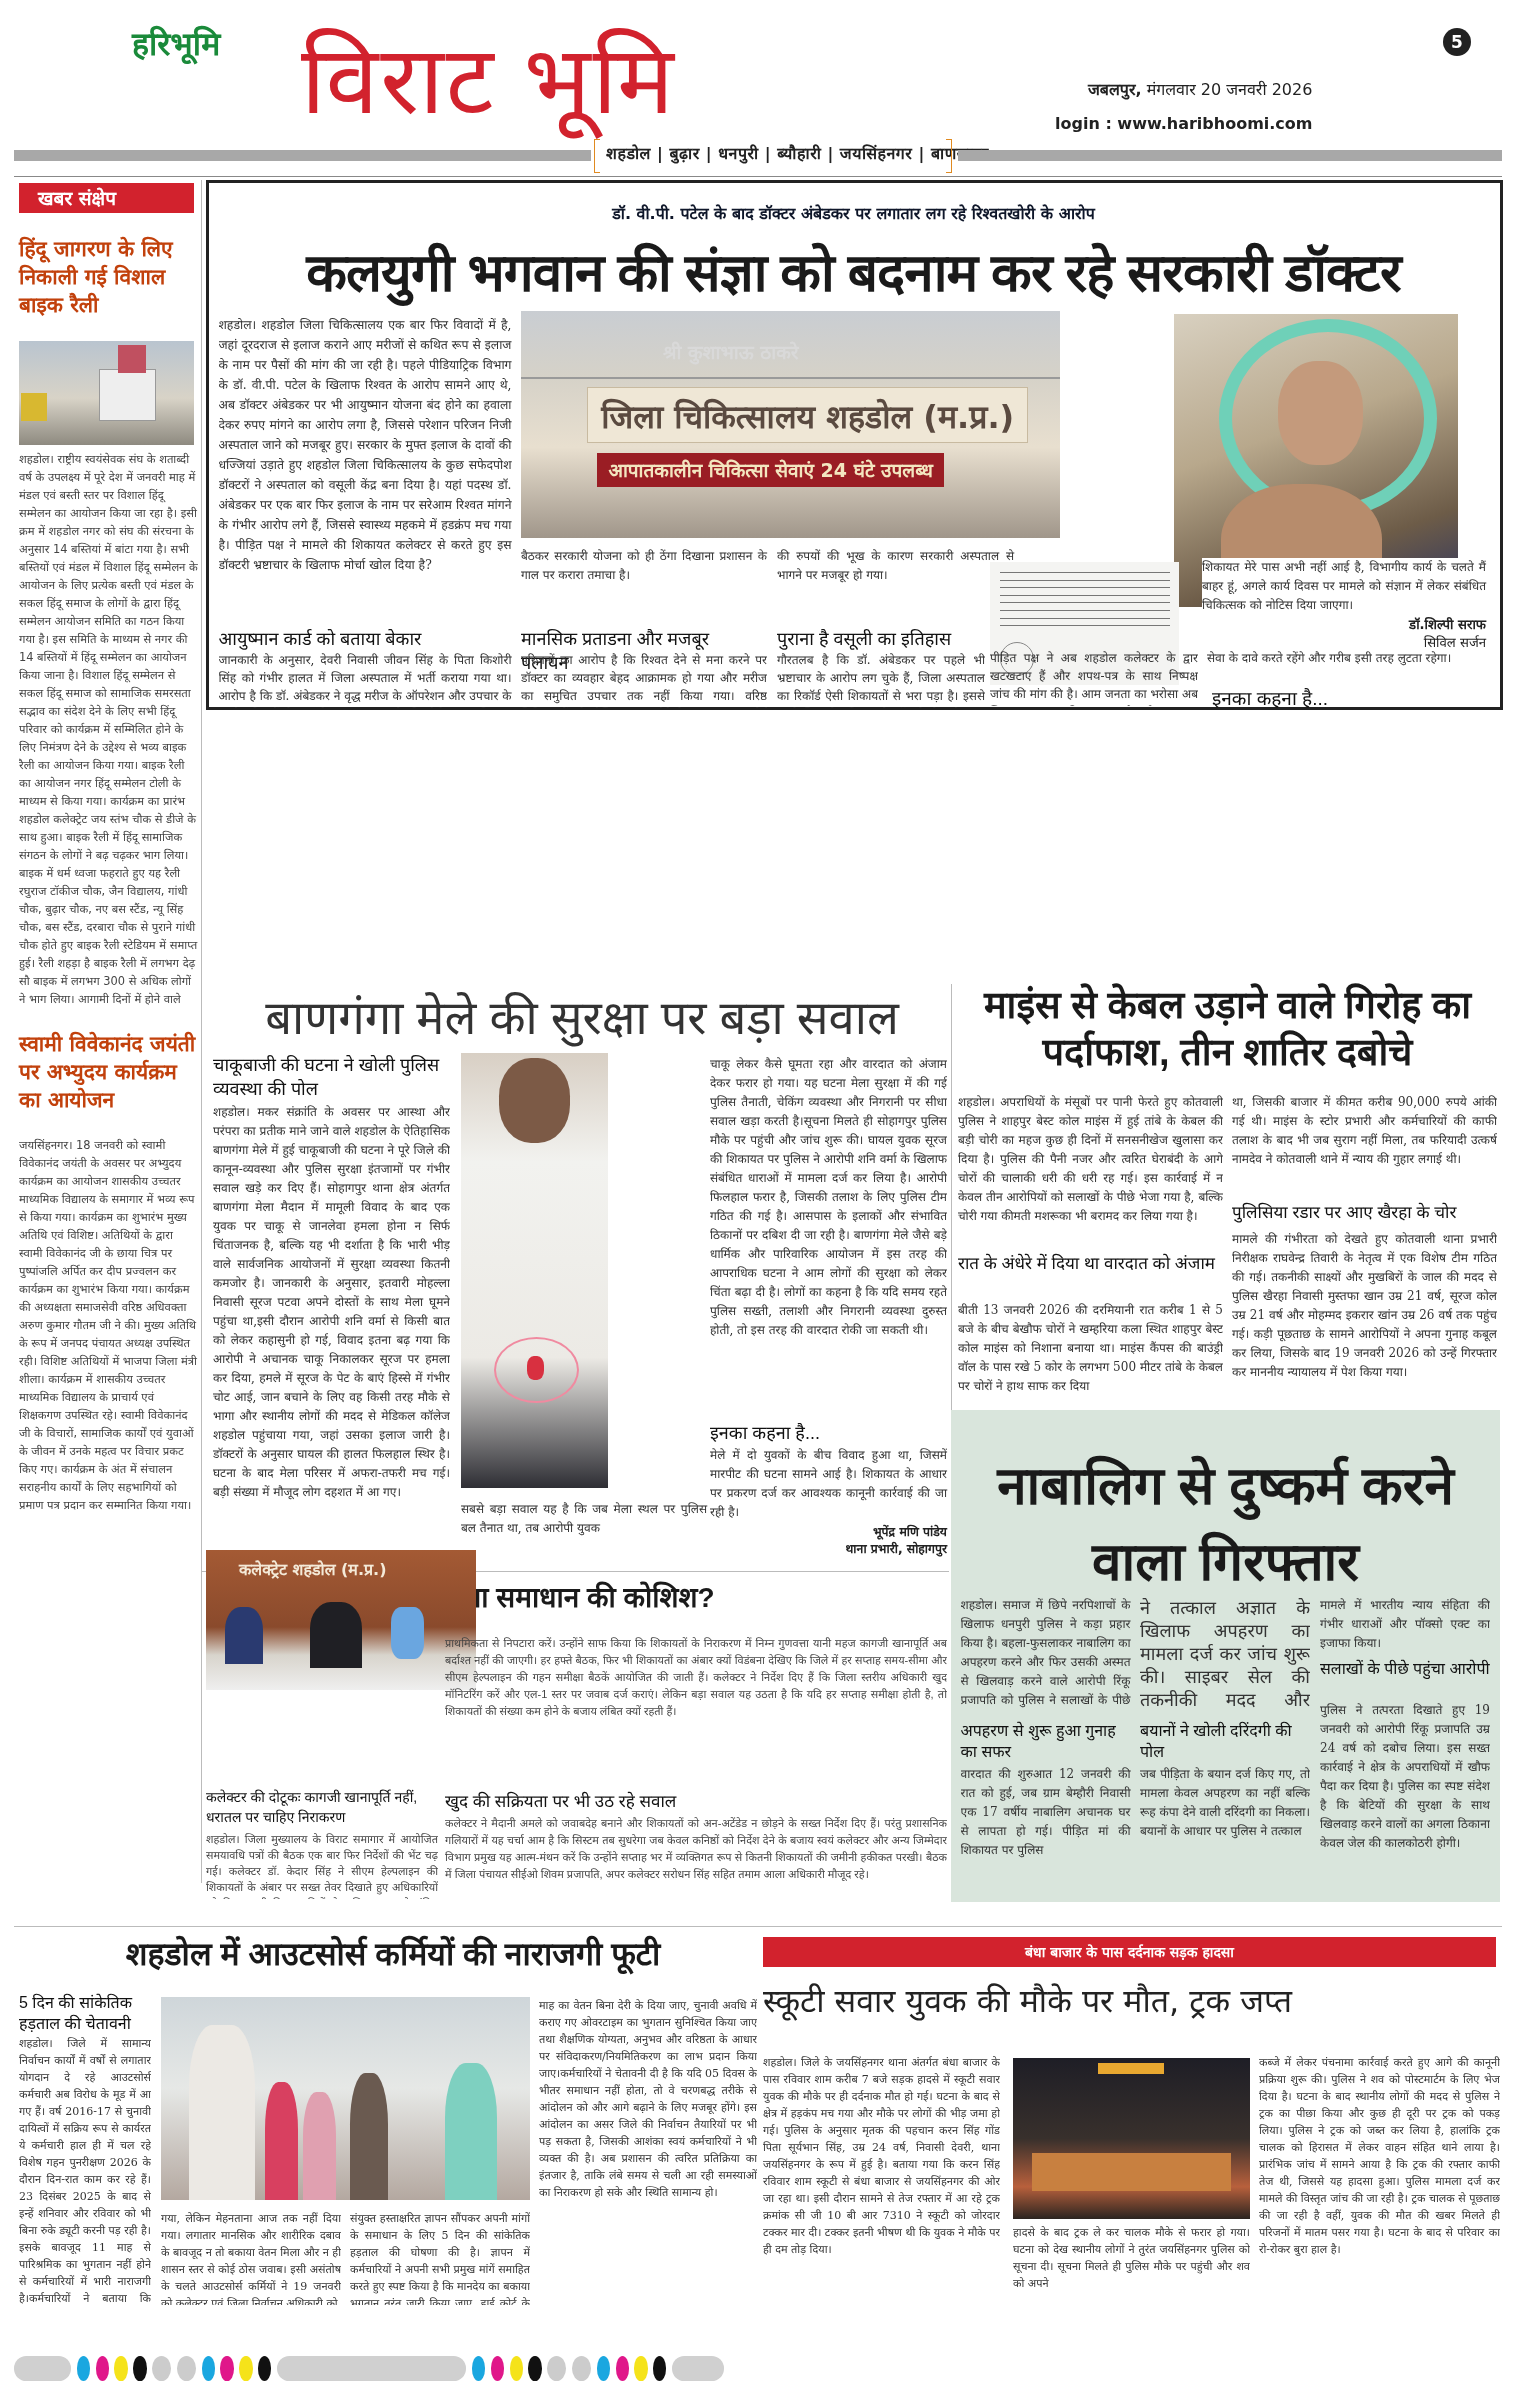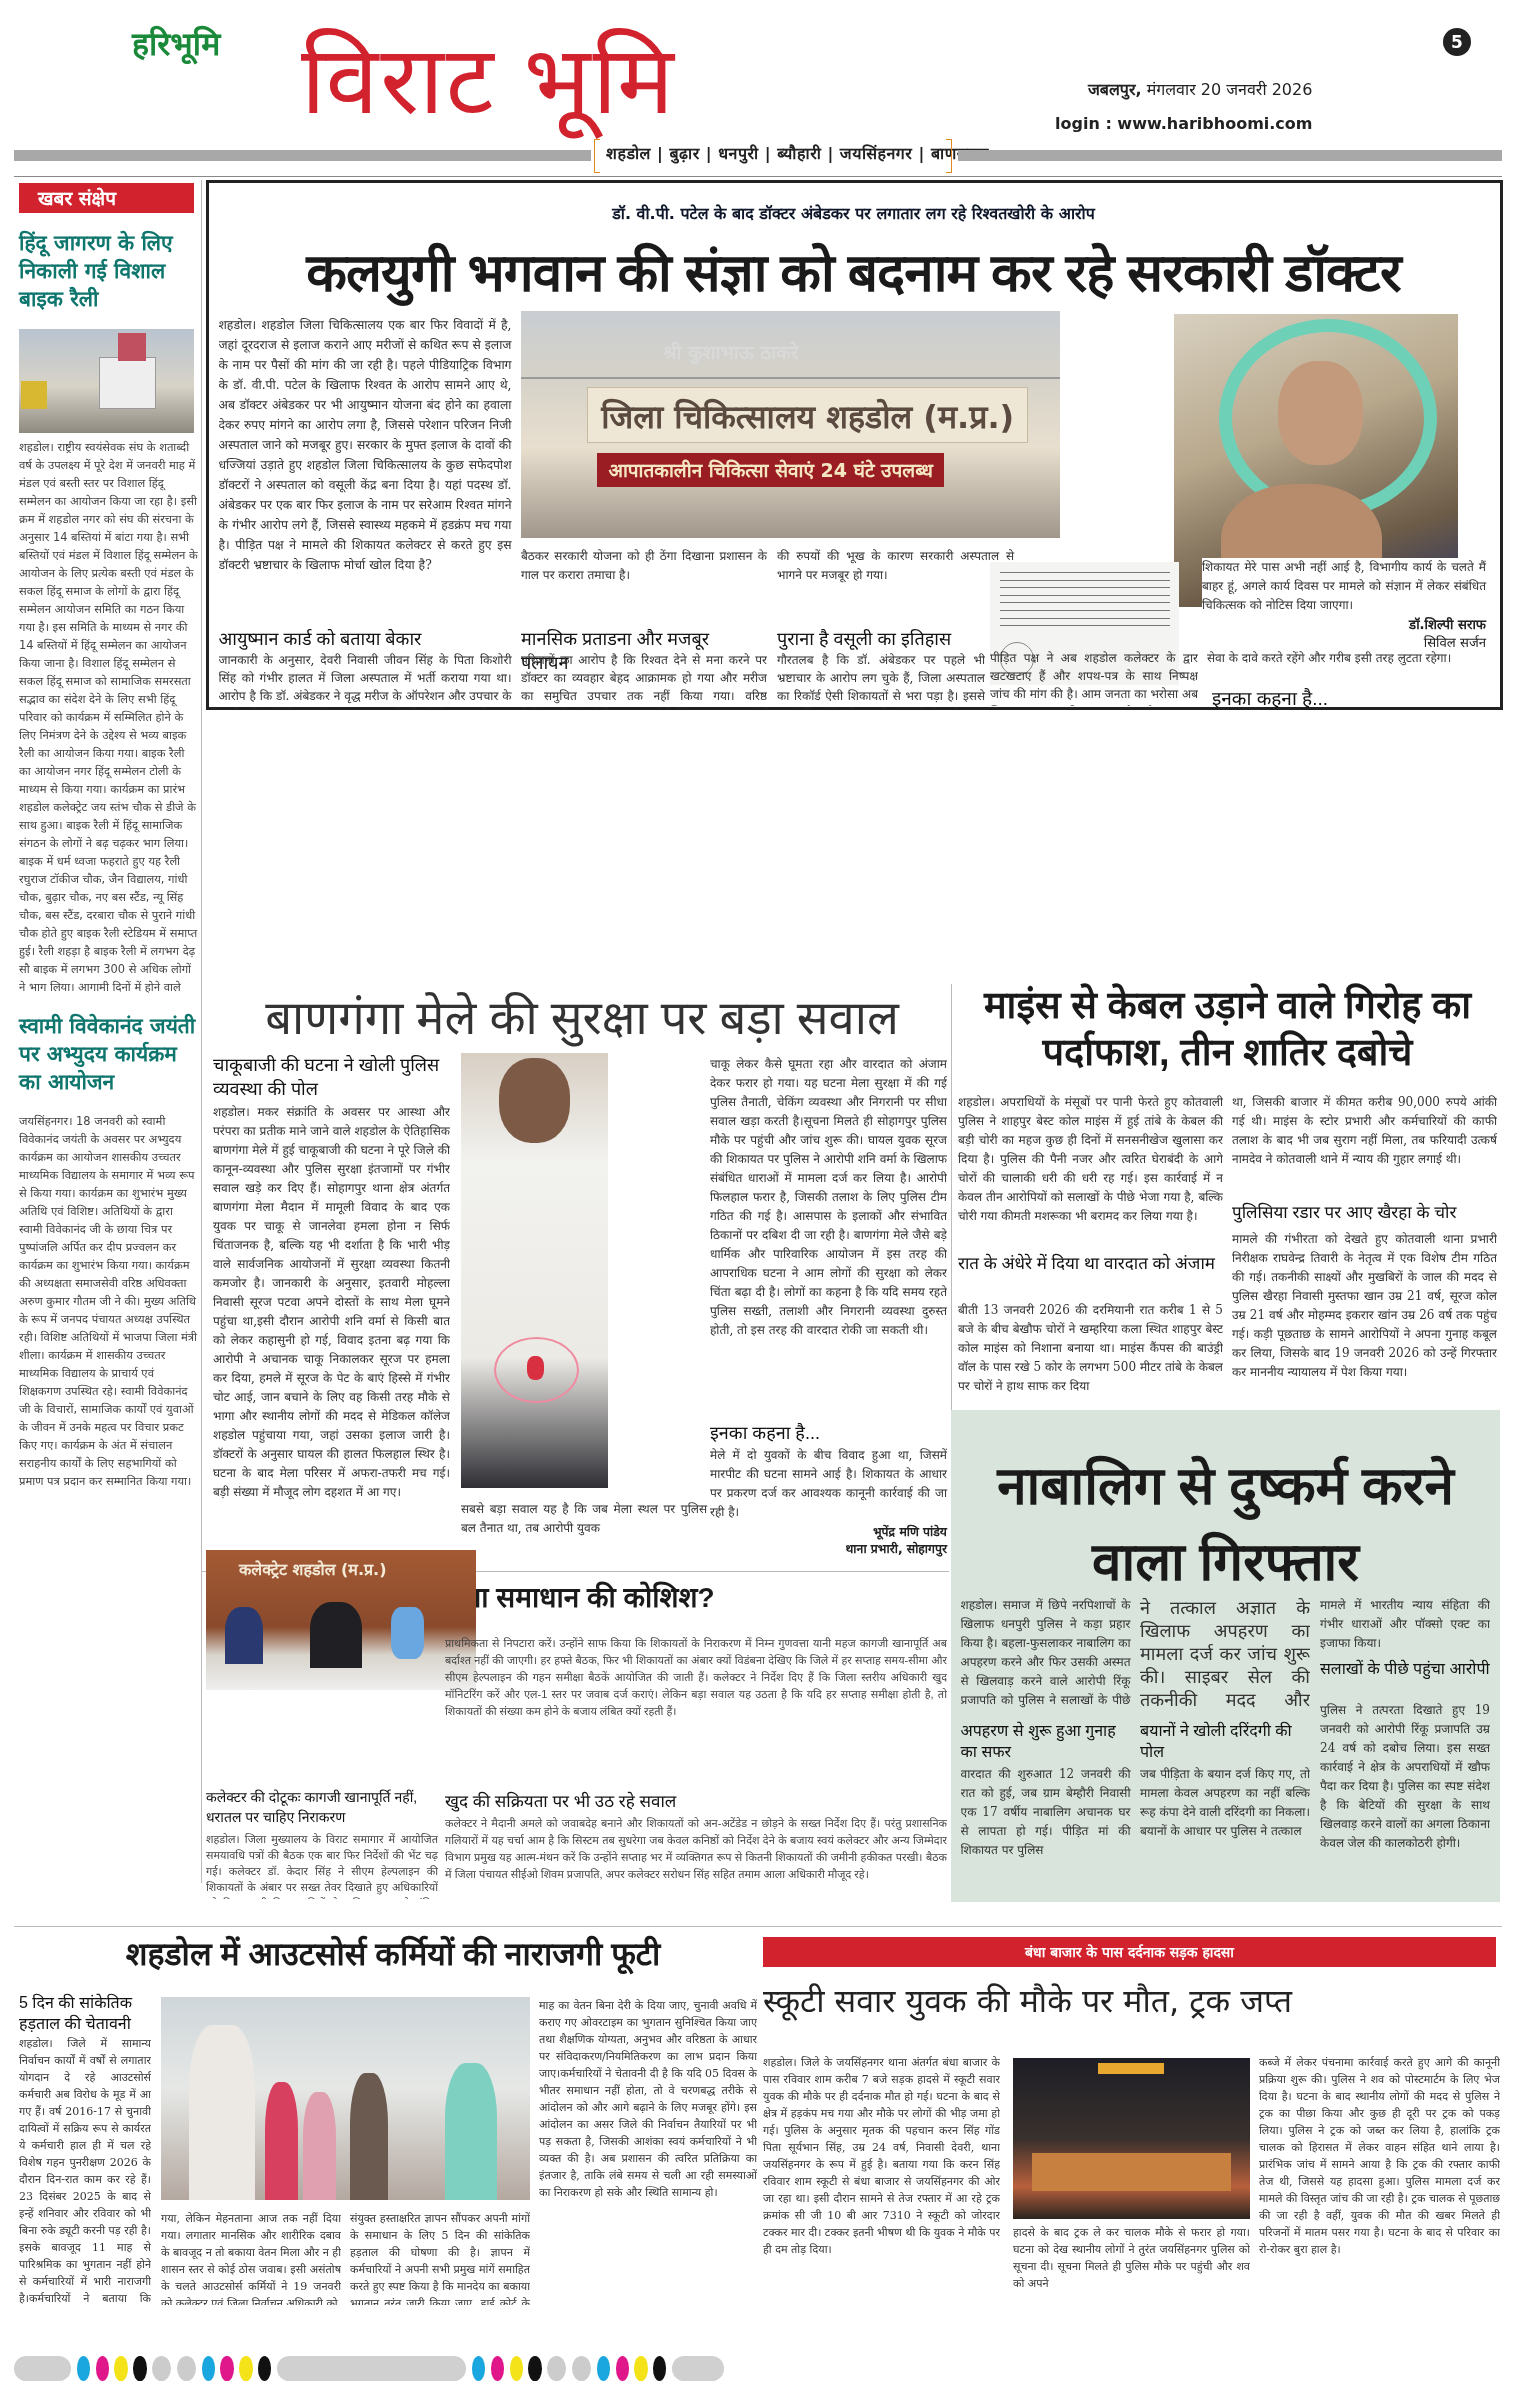--- a/index.html
+++ b/index.html
@@ -14,21 +14,21 @@
 #brand-big{left:301px;top:28px;font-size:95px;color:#d2222d;font-family:"Liberation Sans",sans-serif;letter-spacing:1.9px;line-height:104px}
 #page-no{left:1443px;top:28px;width:28px;height:28px;border-radius:50%;background:#222;color:#fff;font-weight:bold;font-size:17px;text-align:center;line-height:28px}
 #dateline{left:1088px;top:78px;font-size:16px;color:#222}
 #login{left:1055px;top:114px;font-size:16px;color:#222;font-weight:bold}
 .grey-bar{height:11.4px;background:#a8a8a8}
 #places{left:606px;top:142px;font-size:16px;color:#222;font-weight:bold;letter-spacing:0.5px}
 .bracket{width:5.7px;height:34px;border:1.9px solid #e08a20}
 
 #side{left:19px;top:183px;width:180px}
 #side-tag{background:#d2222d;color:#fff;font-weight:bold;font-size:19px;padding:1.9px 19px;width:175px}
-.side-h{font-size:21px;font-weight:bold;line-height:28px;color:#0f766e;margin:16px 0}
+.side-h{font-size:21px;font-weight:bold;line-height:28px;color:#c2410c;margin:22px 0}
 .side-txt{font-size:11.4px;line-height:18px;color:#444}
 
 .frame{border:3.8px solid #222}
 .hl{font-weight:bold;color:#1a1a1a;font-family:"Liberation Sans",sans-serif}
 .green-box{background:#d9e5dc}
 .red-strip{background:#d2222d;color:#fff;font-weight:bold;text-align:center}
 .cmyk{display:flex;gap:5.7px;align-items:center}
 .dot{width:13.2px;height:24.6px;border-radius:50%}
 .pill{height:24.6px;border-radius:12.3px;background:#d0d0d0}
 </style>

